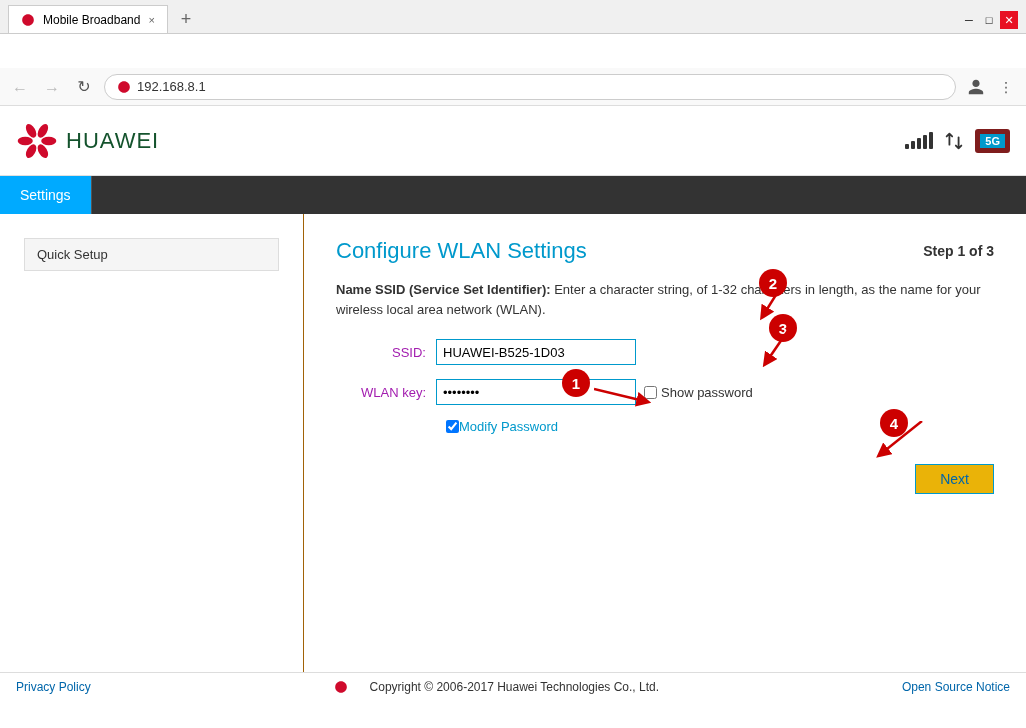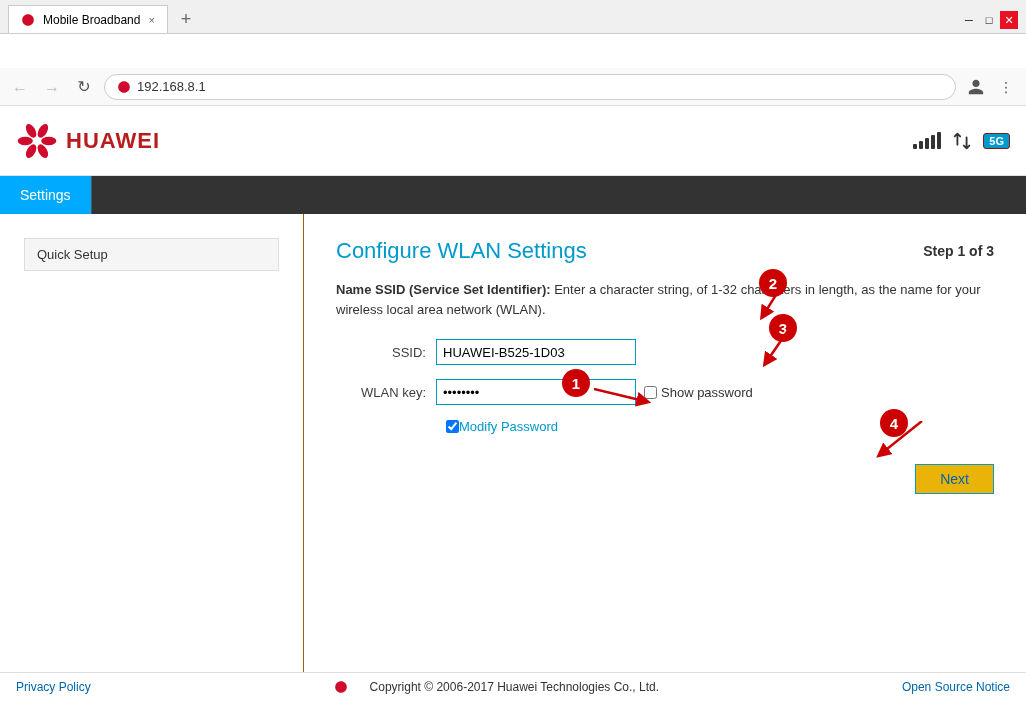--- a/index.html
+++ b/index.html
@@ -121,22 +121,22 @@
       align-items: center;
       padding: 0 16px;
       border-bottom: 1px solid #e0e0e0;
       position: relative;
     }
     .huawei-logo {
       display: flex; align-items: center; gap: 8px;
     }
     .huawei-logo-text {
       font-size: 22px;
-      font-weight: bold;
-      color: #b91c1c;
+      font-weight: normal;
+      color: #14532d;
       letter-spacing: 1px;
     }
     .header-right {
       margin-left: auto;
       display: flex;
       flex-direction: column;
       align-items: flex-end;
       gap: 4px;
     }
     .header-top-row {
@@ -246,21 +246,21 @@
     .description-text strong { font-weight: bold; }
 
     .form-row {
       display: flex;
       align-items: center;
       margin-bottom: 14px;
     }
     .form-label {
       width: 100px;
       font-size: 13px;
-      color: #404040;
+      color: #a21caf;
       text-align: right;
       padding-right: 10px;
     }
     .form-input {
       width: 200px;
       height: 26px;
       border: 1px solid #0099cc;
       padding: 0 6px;
       font-size: 13px;
       outline: none;
@@ -338,21 +338,21 @@
     }
 
     
     .badge-5g {
       background: #0099cc;
       color: white;
       font-size: 11px;
       font-weight: bold;
       padding: 1px 5px;
       border-radius: 3px;
-      border: 1px solid #7f1d1d;
+      border: 5px solid #7f1d1d;
     }
   </style>
 </head>
 <body>
 
 <div class="browser-titlebar">
   <div class="tab-bar" style="position:absolute; top:0; left:0; right:0; height:34px; background:#f0f0f0; display:flex; align-items:flex-end; padding: 0 8px; gap:4px;">
 
     <div class="tab">
       <svg class="tab-favicon" viewBox="0 0 24 24">

